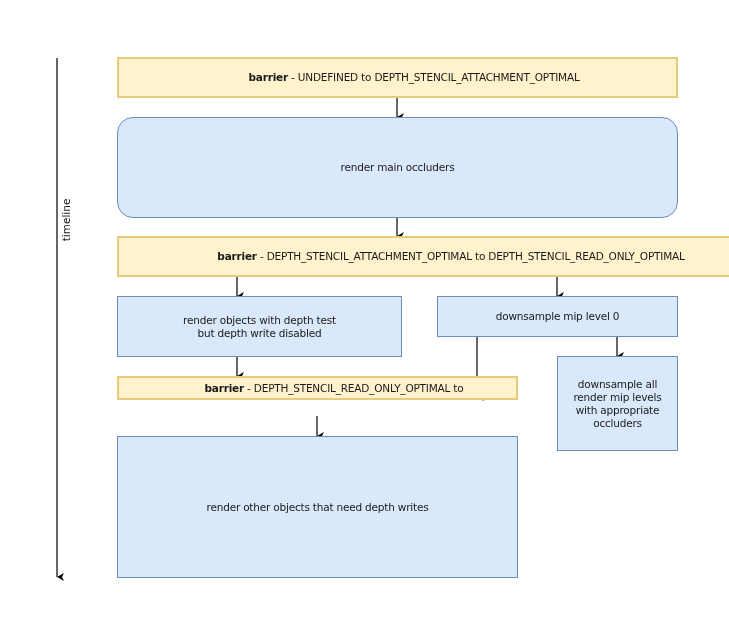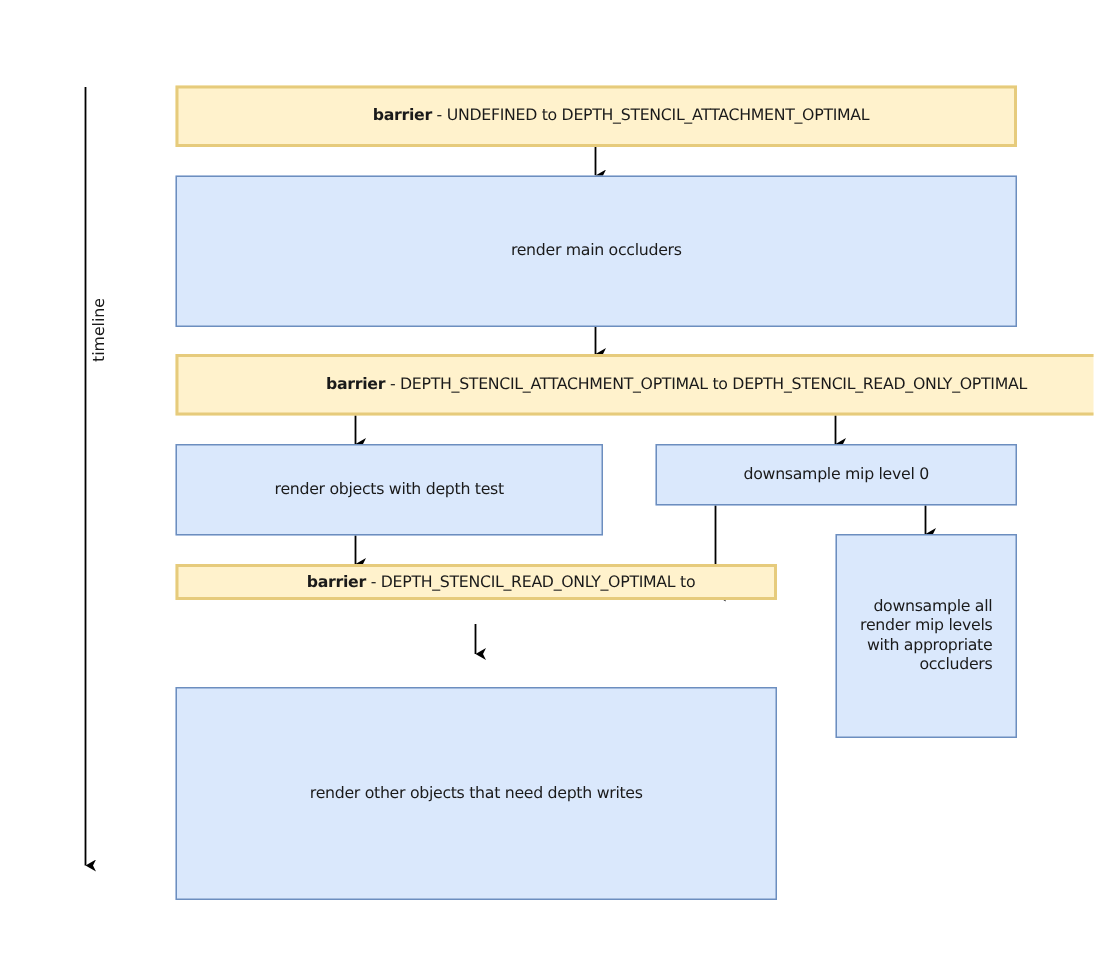--- a/index.html
+++ b/index.html
@@ -34,48 +34,49 @@
   <line x1="617" y1="336" x2="617" y2="356" stroke="#000" stroke-width="1.2" marker-end="url(#ah)"></line>
   <line x1="317" y1="416" x2="317" y2="436" stroke="#000" stroke-width="1.2" marker-end="url(#ah)"></line>
 </svg>
 
 <div class="timeline-label">timeline</div>
 
 <div class="box barrier" style="left:117px; top:57px; width:561px; height:41px;">
   <div><b>barrier</b><span> - UNDEFINED to DEPTH_STENCIL_ATTACHMENT_OPTIMAL</span></div>
 </div>
 
-<div class="box step" style="left:117px; top:117px; width:561px; height:101px;">
+<div class="box step" style="left:117px; top:117px; width:561px; height:101px;border-radius:16px;">
   <span>render main occluders</span>
 </div>
 
 <div class="box barrier" style="left:117px; top:236px; width:635px; height:41px;">
   <div><b>barrier</b><span> - DEPTH_STENCIL_ATTACHMENT_OPTIMAL to DEPTH_STENCIL_READ_ONLY_OPTIMAL</span></div>
 </div>
 
 <div class="box step" style="left:117px; top:296px; width:285px; height:61px;">
   <div>
     <div>render objects with depth test</div>
+    <div>but depth write disabled</div>
   </div>
 </div>
 
 <div class="box step" style="left:437px; top:296px; width:241px; height:41px;text-align:right;">
   <span>downsample mip level 0</span>
 </div>
 
 <div class="box barrier" style="left:117px; top:376px; width:401px; height:24px;">
   <div>
     <div><b>barrier</b><span> - DEPTH_STENCIL_READ_ONLY_OPTIMAL to</span></div>
   </div>
 </div>
 
-<div class="box step" style="left:557px; top:356px; width:121px; height:136px;text-align:right;">
+<div class="box step" style="left:557px; top:356px; width:121px; height:95px;">
   <div>
     <div>downsample all</div>
     <div>render mip levels</div>
     <div>with appropriate</div>
     <div>occluders</div>
   </div>
 </div>
 
-<div class="box step" style="left:117px; top:436px; width:401px; height:142px;margin-top:22px;">
+<div class="box step" style="left:117px; top:436px; width:401px; height:142px;">
   <span>render other objects that need depth writes</span>
 </div>
 
 </body></html>

